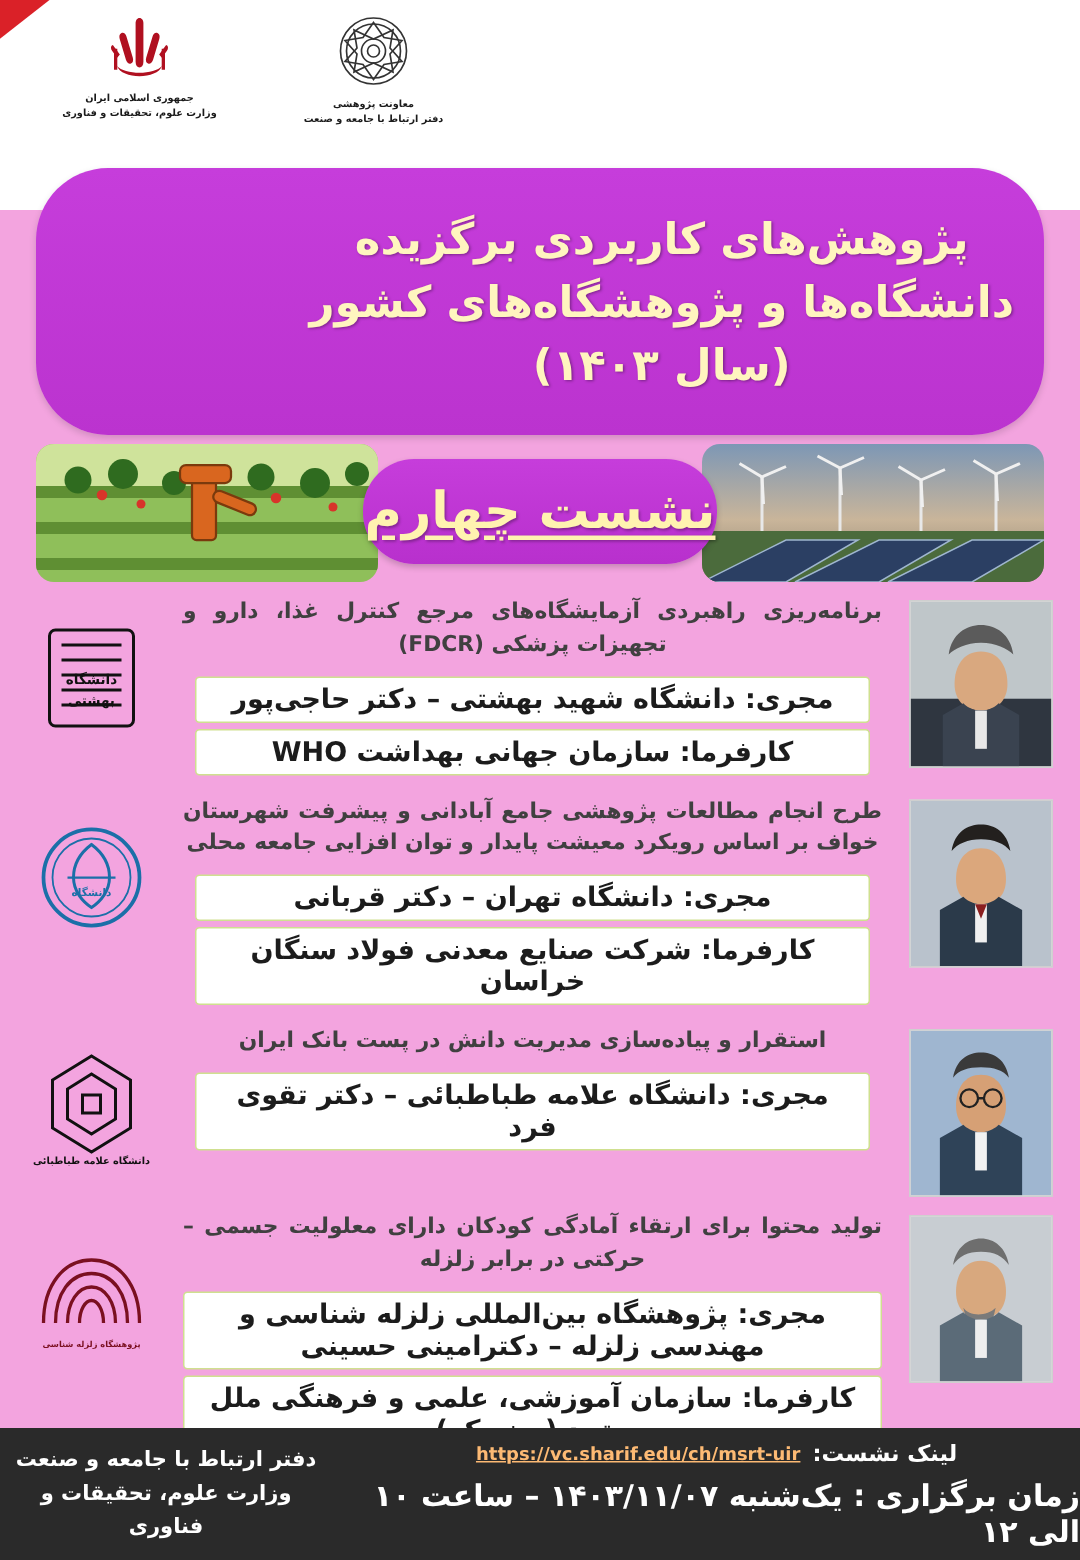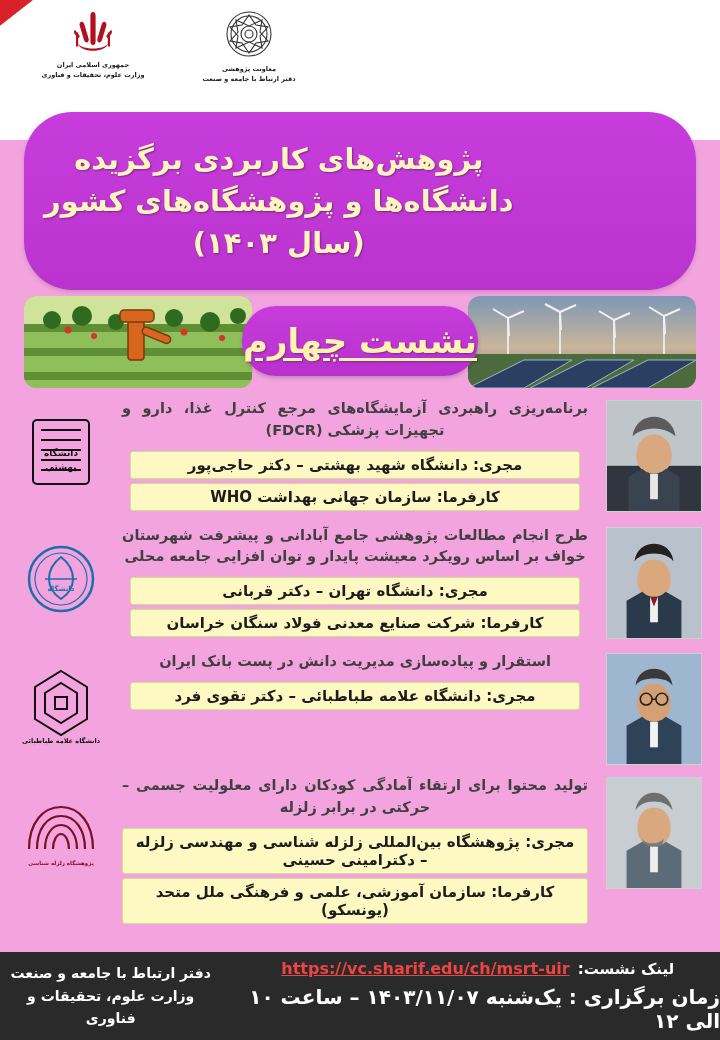--- a/index.html
+++ b/index.html
@@ -56,21 +56,21 @@
     font-weight: bold;
   }
 
   
   .title-box {
     position: absolute; top: 112px; left: 24px;
     width: 672px; height: 178px;
     background: #c13cd8;
     background: linear-gradient(180deg,#c63ddb 0%,#bb33cf 100%);
     border-radius: 48px;
-    display: flex; align-items: center; justify-content: flex-end;
+    display: flex; align-items: center; justify-content: flex-start;
     box-shadow: 0 2px 5px rgba(0,0,0,.15);
   }
   .title-text {
     color: #fff5bf;
     font-weight: bold;
     font-size: 29px;
     line-height: 1.45;
     text-align: center;
     text-shadow: 1px 1px 2px rgba(0,0,0,.35);
     white-space: pre-line;
@@ -119,26 +119,26 @@
   }
   .photo svg { display:block; width: 100%; height: 100%; }
 
   .row-main { flex: 1 1 auto; min-width: 0; padding: 0 4px; }
   .proj-title {
     font-size: 14.5px; font-weight: bold; color: #404040;
     line-height: 1.5; text-align: justify; text-align-last: center;
     padding: 2px 6px 5px 6px;
   }
   .kv {
-    background: #fef9c3;
+    background: #ffffff;
     border: 1px solid #cfe08f;
     border-radius: 3px;
     margin: 4px 14px;
     padding: 4px 12px;
-    font-size: 15px; font-weight: bold; color: #1c1c1c;
+    font-size: 18px; font-weight: bold; color: #1c1c1c;
     text-align: center;
   }
   .kv.wide { margin: 4px 6px; text-align: center; }
 
   .logo-box {
     width: 86px; height: 104px; flex: 0 0 86px;
     display: flex; align-items: center; justify-content: center;
     margin-top: 4px;
   }
   .logo-box svg { display: block; }
@@ -160,21 +160,21 @@
     text-align: center; white-space: pre-line;
   }
   .footer-right {
     flex: 1 1 auto; height: 88px;
     display: flex; flex-direction: column; align-items: center;
     justify-content: center; gap: 7px; padding-left: 14px;
   }
   .footer-line { display: flex; flex-direction: row; align-items: center; gap: 8px; }
   .f-label { color: #ffffff; font-weight: bold; font-size: 15px; }
   .f-link {
-    color: #ef4444; font-weight: bold; font-size: 16px;
+    color: #fdba74; font-weight: bold; font-size: 12px;
     text-decoration: underline; direction: ltr;
   }
   .f-time { color: #ffffff; font-weight: bold; font-size: 20px; }
 </style>
 </head>
 <body>
 
 <div id="poster">
 
   <div class="top-band">

